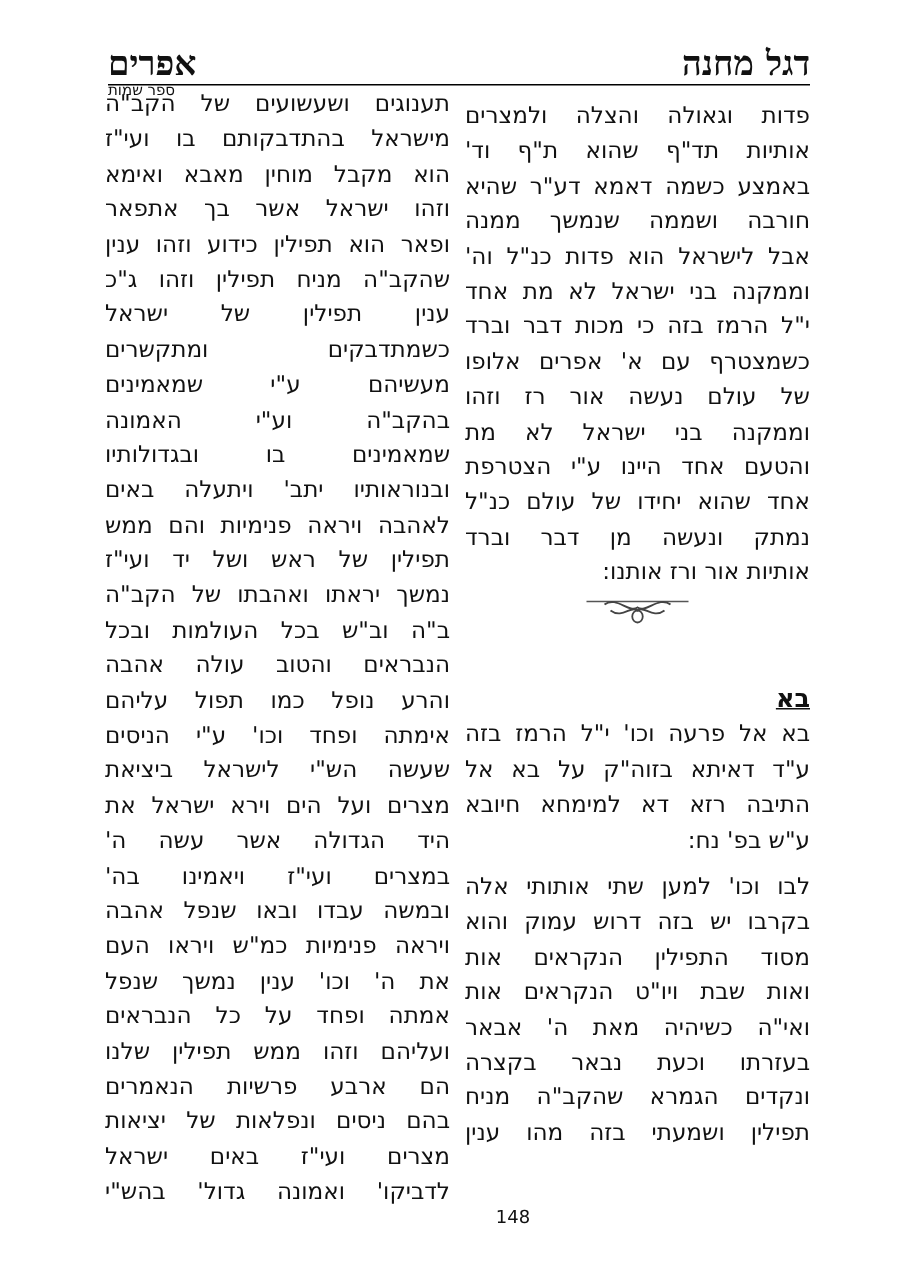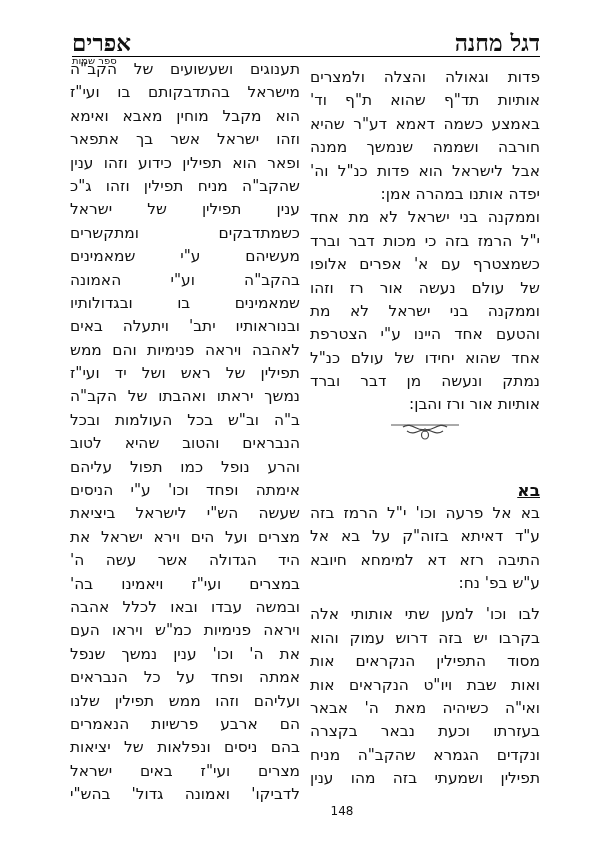--- a/index.html
+++ b/index.html
@@ -27,31 +27,30 @@
   <div class="hdr-center">ספר שמות</div>
   <span class="hdr-left">אפרים</span>
 </div>
 
 <div class="col right">
   <div class="line">פדות וגאולה והצלה ולמצרים</div>
   <div class="line">אותיות תד"ף שהוא ת"ף וד'</div>
   <div class="line">באמצע כשמה דאמא דע"ר שהיא</div>
   <div class="line">חורבה ושממה שנמשך ממנה</div>
   <div class="line">אבל לישראל הוא פדות כנ"ל וה'</div>
-  <div class="line last">יפדה אותנו במהרה אמן:</div>
 
   <div class="line">וממקנה בני ישראל לא מת אחד</div>
   <div class="line">י"ל הרמז בזה כי מכות דבר וברד</div>
   <div class="line">כשמצטרף עם א' אפרים אלופו</div>
   <div class="line">של עולם נעשה אור רז וזהו</div>
   <div class="line">וממקנה בני ישראל לא מת</div>
   <div class="line">והטעם אחד היינו ע"י הצטרפת</div>
   <div class="line">אחד שהוא יחידו של עולם כנ"ל</div>
   <div class="line">נמתק ונעשה מן דבר וברד</div>
-  <div class="line last">אותיות אור ורז והבן:</div>
+  <div class="line last">אותיות אור ורז אותנו:</div>
 
   <div class="ornament">
     <svg width="72" height="24" viewBox="0 0 72 24">
       <line x1="2" y1="6" x2="70" y2="6" stroke="#555" stroke-width="1"></line>
       <path d="M14 8 C22 2, 30 14, 36 10 C42 14, 50 2, 58 8" fill="none" stroke="#444" stroke-width="1.3"></path>
       <path d="M18 12 C26 18, 32 8, 36 12 C40 8, 46 18, 54 12" fill="none" stroke="#444" stroke-width="1.2"></path>
       <ellipse cx="36" cy="16" rx="3.5" ry="4" fill="none" stroke="#444" stroke-width="1.2"></ellipse>
     </svg>
   </div>
   <div class="spacer"></div>
@@ -84,28 +83,28 @@
   <div class="line">ענין תפילין של ישראל</div>
   <div class="line">כשמתדבקים ומתקשרים</div>
   <div class="line">מעשיהם ע"י שמאמינים</div>
   <div class="line">בהקב"ה וע"י האמונה</div>
   <div class="line">שמאמינים בו ובגדולותיו</div>
   <div class="line">ובנוראותיו יתב' ויתעלה באים</div>
   <div class="line">לאהבה ויראה פנימיות והם ממש</div>
   <div class="line">תפילין של ראש ושל יד ועי"ז</div>
   <div class="line">נמשך יראתו ואהבתו של הקב"ה</div>
   <div class="line">ב"ה וב"ש בכל העולמות ובכל</div>
-  <div class="line">הנבראים והטוב שהיא לטוב</div>
+  <div class="line">הנבראים והטוב עולה אהבה</div>
   <div class="line">והרע נופל כמו תפול עליהם</div>
   <div class="line">אימתה ופחד וכו' ע"י הניסים</div>
   <div class="line">שעשה הש"י לישראל ביציאת</div>
   <div class="line">מצרים ועל הים וירא ישראל את</div>
   <div class="line">היד הגדולה אשר עשה ה'</div>
   <div class="line">במצרים ועי"ז ויאמינו בה'</div>
-  <div class="line">ובמשה עבדו ובאו לכלל אהבה</div>
+  <div class="line">ובמשה עבדו ובאו שנפל אהבה</div>
   <div class="line">ויראה פנימיות כמ"ש ויראו העם</div>
   <div class="line">את ה' וכו' ענין נמשך שנפל</div>
   <div class="line">אמתה ופחד על כל הנבראים</div>
   <div class="line">ועליהם וזהו ממש תפילין שלנו</div>
   <div class="line">הם ארבע פרשיות הנאמרים</div>
   <div class="line">בהם ניסים ונפלאות של יציאות</div>
   <div class="line">מצרים ועי"ז באים ישראל</div>
   <div class="line">לדביקו' ואמונה גדול' בהש"י</div>
 </div>
 

